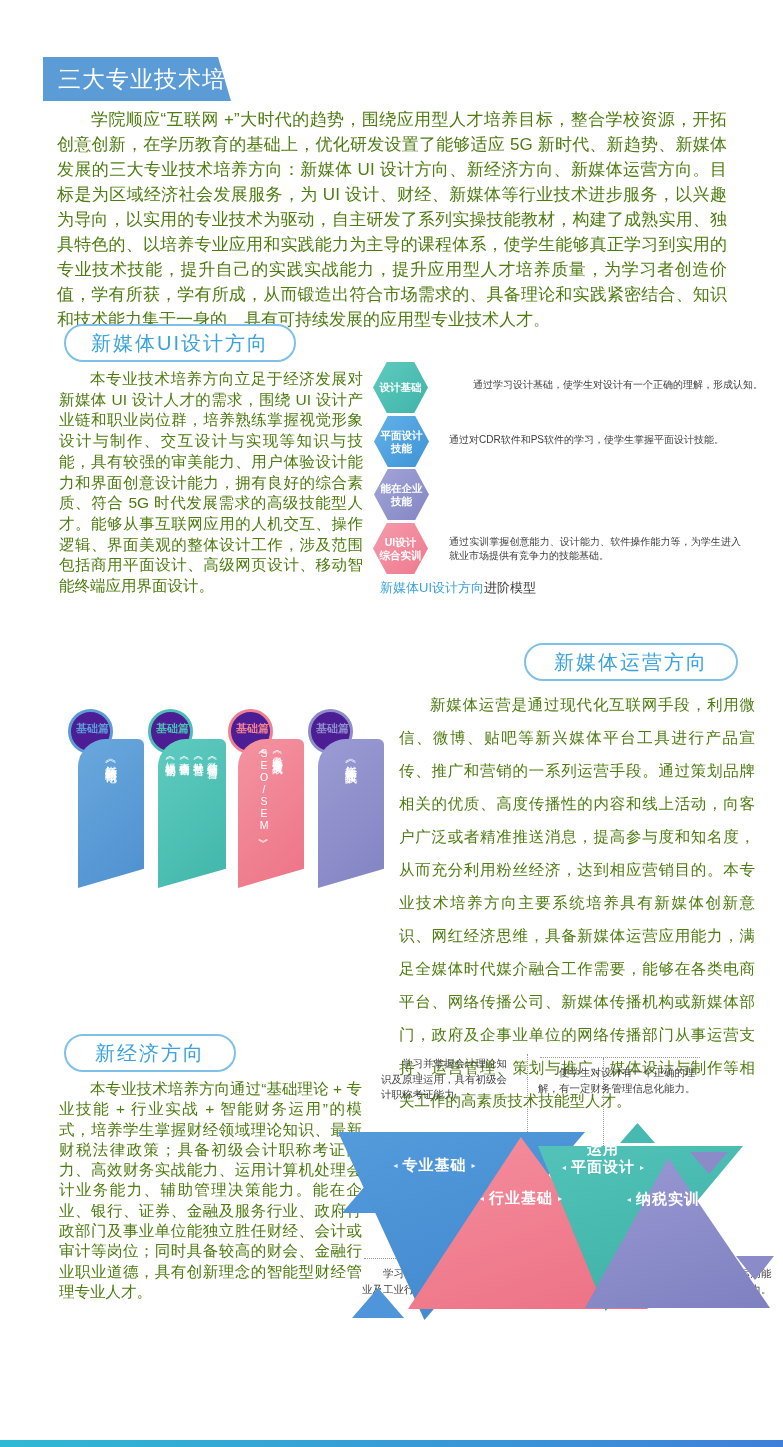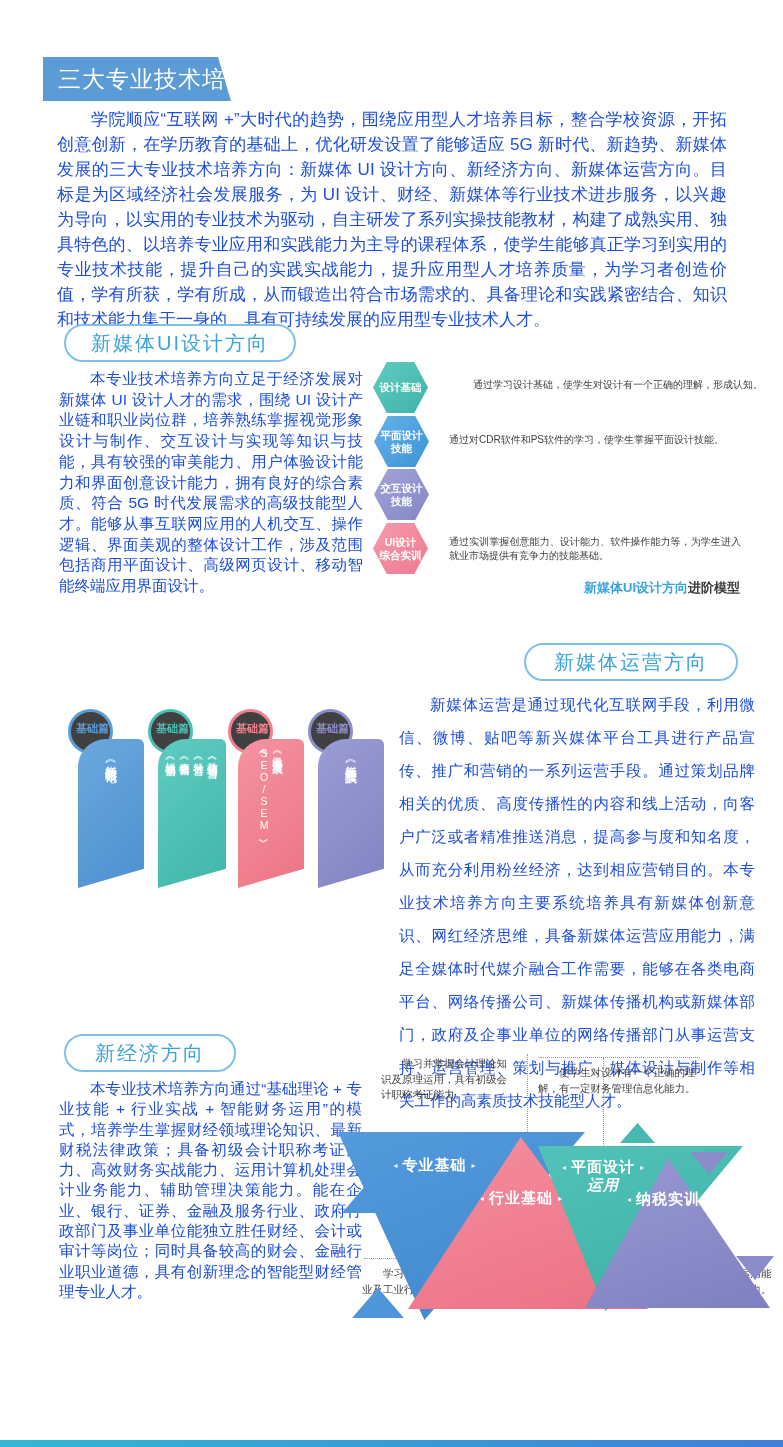--- a/index.html
+++ b/index.html
@@ -4,47 +4,47 @@
 <style>
   html,body{margin:0;padding:0;background:#fff;}
   body{font-family:"Liberation Sans","DejaVu Sans",sans-serif;}
   #page{position:relative;width:783px;height:1447px;background:#fff;margin:0 auto;overflow:hidden;}
   .abs{position:absolute;}
   
   .banner{left:43px;top:57px;width:188px;height:44px;background:#5B9CD6;
           clip-path:polygon(0 0,175px 0,100% 100%,0 100%);
           color:#fff;font-size:23px;line-height:44px;padding-left:15px;letter-spacing:1px;box-sizing:border-box;}
   
-  .para{text-align:justify;text-indent:2em;color:#1d4ed8;}
+  .para{text-align:justify;text-indent:2em;color:#4d7c0f;}
   .intro{left:57px;top:107px;width:670px;font-size:17px;line-height:25px;}
   .ui-para{left:59px;top:369px;width:304px;font-size:15.5px;line-height:20.7px;}
   .ops-para{left:399px;top:688px;width:356px;font-size:15.5px;line-height:33px;}
   .econ-para{left:59px;top:1079px;width:303px;font-size:15.5px;line-height:20.3px;}
   
   .pill{border:2px solid #7FC0E8;border-radius:20px;color:#3BA3DC;font-size:20px;
         display:flex;align-items:center;justify-content:center;letter-spacing:2px;box-sizing:border-box;background:#fff;}
   .pill-ui{left:64px;top:324px;width:232px;height:38px;}
   .pill-ops{left:524px;top:643px;width:214px;height:38px;}
   .pill-econ{left:64px;top:1034px;width:172px;height:38px;}
   
   .hex{width:55px;height:51px;clip-path:polygon(25% 0,75% 0,100% 50%,75% 100%,25% 100%,0 50%);
        color:#fff;display:flex;flex-direction:column;align-items:center;justify-content:center;
        font-size:10.5px;font-weight:bold;line-height:1.2;text-align:center;}
   .hex span{display:block;}
   .hexdesc{width:292px;font-size:10px;line-height:13.5px;color:#3e3e3e;text-align:justify;}
-  .caption{font-size:13px;font-weight:bold;text-align:right;color:#3b3b3b;}
+  .caption{font-size:13px;font-weight:normal;text-align:left;color:#3b3b3b;}
   .caption .blue{color:#3BA3DC;}
   
   .ribbon{top:739px;height:149px;clip-path:polygon(0 0,100% 0,100% 87%,0 100%);
           border-radius:28px 6px 0 0;display:flex;justify-content:center;
           filter:drop-shadow(3px 3px 2px rgba(140,150,170,.40));z-index:2;}
   .vtitles{writing-mode:vertical-rl;color:#fff;letter-spacing:1px;}
   .vtitles div{line-height:14px;}
   .upright{text-orientation:upright;letter-spacing:0;}
-  .badge{top:709px;width:45px;height:45px;border-radius:50%;background:#404040;box-sizing:border-box;
+  .badge{top:709px;width:45px;height:45px;border-radius:50%;background:#4c1d95;box-sizing:border-box;
          border:3px solid #888;font-size:11px;font-weight:bold;z-index:1;
          display:flex;align-items:flex-start;justify-content:flex-start;padding:9px 0 0 5px;}
   
   .tri{filter:drop-shadow(3px 4px 3px rgba(130,135,155,.35));}
   .tri-label{color:#fff;font-weight:bold;font-size:15px;display:flex;align-items:center;
              justify-content:center;gap:5px;z-index:7;letter-spacing:1px;}
   .tri-arrow{font-size:8px;opacity:.9;letter-spacing:0;}
   .tri-line2{color:#fff;font-weight:bold;font-size:15px;text-align:center;z-index:7;letter-spacing:1px;}
   .ann{font-size:10.5px;line-height:15.5px;color:#3d3d3d;text-indent:2em;text-align:left;}
   .dotv{border-left:1px dotted #9a9a9a;width:0;}
@@ -70,21 +70,21 @@
   </div>
   <div class="abs hexdesc" style="left:449px;top:378px;margin-left:24px;">通过学习设计基础，使学生对设计有一个正确的理解，形成认知。</div>
 
   <div class="abs hex" style="left:374px;top:416px;background:linear-gradient(135deg,#63B2E8,#3E93D6);">
     <span>平面设计</span>
     <span>技能</span>
   </div>
   <div class="abs hexdesc" style="left:449px;top:433px;">通过对CDR软件和PS软件的学习，使学生掌握平面设计技能。</div>
 
   <div class="abs hex" style="left:374px;top:469px;background:linear-gradient(135deg,#A2A4D8,#8486C4);">
-    <span>交互设计</span>
+    <span>能在企业</span>
     <span>技能</span>
   </div>
 
   <div class="abs hex" style="left:373px;top:523px;background:linear-gradient(135deg,#F59BAB,#EE7A8E);">
     <span>UI设计</span>
     <span>综合实训</span>
   </div>
   <div class="abs hexdesc" style="left:449px;top:535px;">通过实训掌握创意能力、设计能力、软件操作能力等，为学生进入就业市场提供有竞争力的技能基础。</div>
 
   <div class="abs caption" style="left:380px;top:579px;width:360px;">
@@ -162,21 +162,21 @@
   <div class="abs tri-label" style="left:460px;top:1189px;width:122px;">
     <span class="tri-arrow">◂</span>
     <span>行业基础</span>
     <span class="tri-arrow">▸</span>
   </div>
   <div class="abs tri-label" style="left:538px;top:1158px;width:130px;">
     <span class="tri-arrow">◂</span>
     <span>平面设计</span>
     <span class="tri-arrow">▸</span>
   </div>
-  <div class="abs tri-line2" style="left:538px;top:1176px;width:130px;font-style:italic;">运用</div>
+  <div class="abs tri-line2" style="left:538px;top:1140px;width:130px;">运用</div>
   <div class="abs tri-label" style="left:603px;top:1190px;width:130px;">
     <span class="tri-arrow">◂</span>
     <span>纳税实训</span>
     <span class="tri-arrow">▸</span>
   </div>
 
 
   <div class="abs bottombar"></div>
 
 </div>

